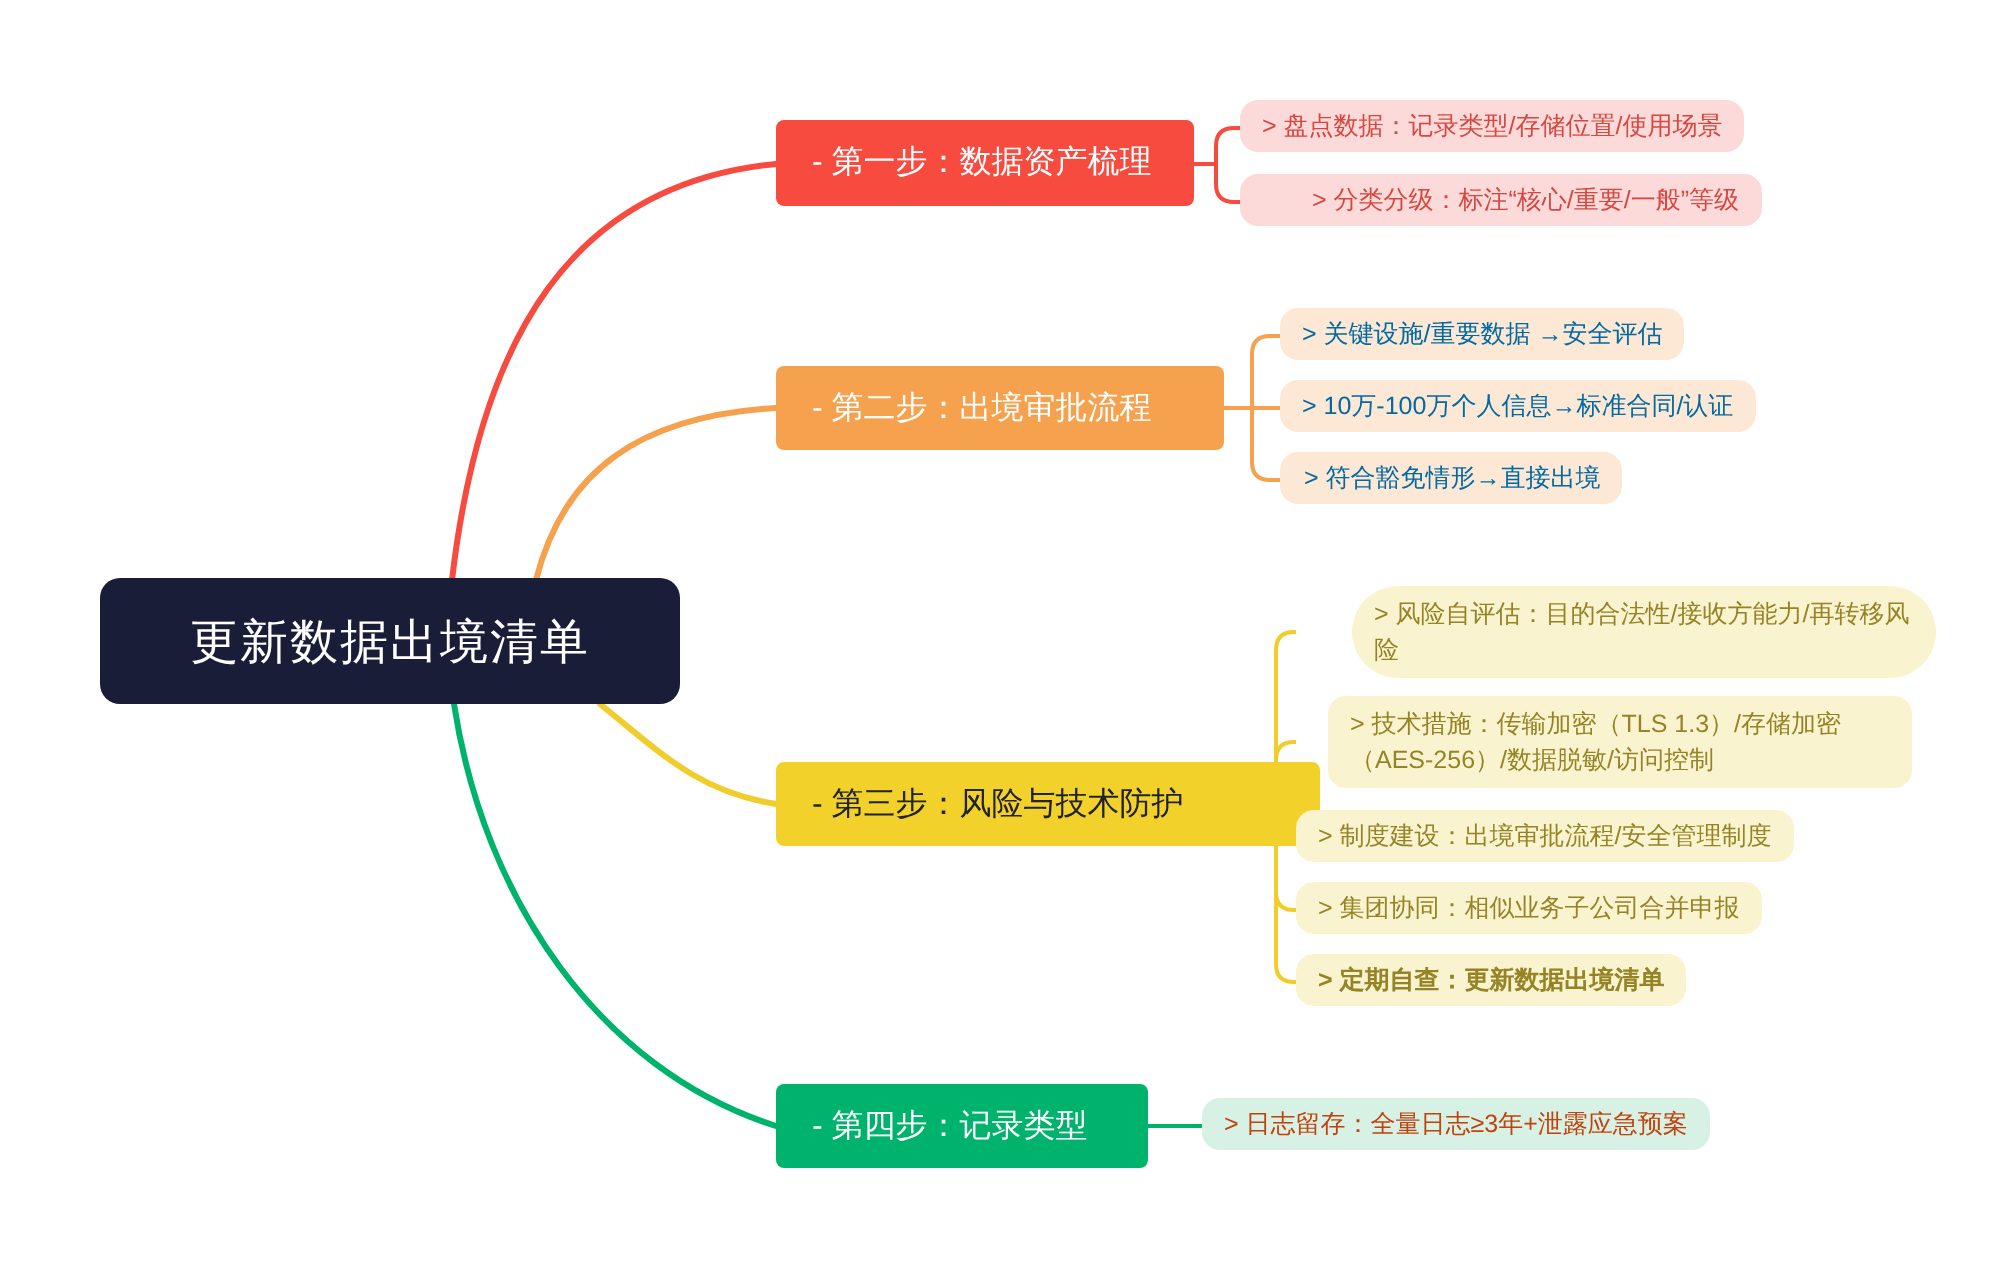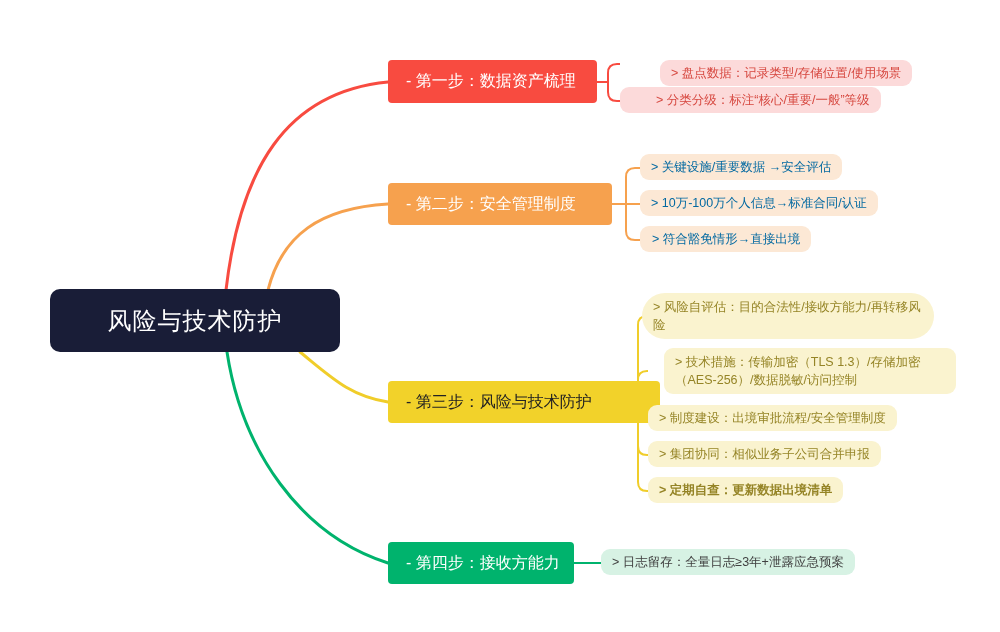--- a/index.html
+++ b/index.html
@@ -18,21 +18,21 @@
   .b2{left:388px;top:183px;width:224px;background:#f6a14e;}
   .b3{left:388px;top:381px;width:272px;background:#f2d22a;color:#222222;}
   .b4{left:388px;top:542px;width:186px;background:#00b36d;}
   .child{
     border-radius:9px;font-size:12.5px;line-height:1.45;padding:4px 11px;
     white-space:nowrap;align-items:center;
   }
   .c-red{background:#fcdada;color:#d6473f;}
   .c-orange{background:#fce8d5;color:#0369a1;}
   .c-yellow{background:#faf3cf;color:#958426;}
-  .c-green{background:#d7f2e4;color:#404040;align-items:center;}
+  .c-green{background:#d7f2e4;color:#c2410c;align-items:center;}
   .wrap2{white-space:normal;width:292px;height:46px;display:flex;}
 </style>
 </head>
 <body>
 
 <svg id="edges" viewBox="0 0 1000 632" fill="none">
 
   <path d="M 226,290 C 240,170 285,92 388,82" stroke="#f84b40" stroke-width="3" stroke-linecap="round"></path>
   <path d="M 268,290 C 282,235 320,208 388,204" stroke="#f6a14e" stroke-width="3" stroke-linecap="round"></path>
   <path d="M 300,352 C 332,378 350,396 388,402" stroke="#f0cd2a" stroke-width="3" stroke-linecap="round"></path>
@@ -51,63 +51,63 @@
   <path d="M 638,402 V 325 Q 638,316 647,316 H 648" stroke="#f0cd2a" stroke-width="2"></path>
   <path d="M 638,402 V 380 Q 638,371 647,371 H 648" stroke="#f0cd2a" stroke-width="2"></path>
   <path d="M 638,402 V 410 Q 638,419 647,419 H 648" stroke="#f0cd2a" stroke-width="2"></path>
   <path d="M 638,402 V 446 Q 638,455 647,455 H 648" stroke="#f0cd2a" stroke-width="2"></path>
   <path d="M 638,402 V 482 Q 638,491 647,491 H 648" stroke="#f0cd2a" stroke-width="2"></path>
 
   <path d="M 574,563 H 601" stroke="#00b36d" stroke-width="2"></path>
 </svg>
 
 <div class="node central">
-  <span>风险与技术防护</span>
+  <span>更新数据出境清单</span>
 </div>
 
 <div class="node branch b1">
   <span>- 第一步：数据资产梳理</span>
 </div>
-<div class="node child c-red" style="left:620px;top:60px;margin-left:40px;">
+<div class="node child c-red" style="left:620px;top:50px;">
   <span>&gt; 盘点数据：记录类型/存储位置/使用场景</span>
 </div>
 <div class="node child c-red" style="left:620px;top:87px;padding-left:36px;">
   <span>&gt; 分类分级：标注“核心/重要/一般”等级</span>
 </div>
 
 <div class="node branch b2">
-  <span>- 第二步：安全管理制度</span>
+  <span>- 第二步：出境审批流程</span>
 </div>
 <div class="node child c-orange" style="left:640px;top:154px;">
   <span>&gt; 关键设施/重要数据 →安全评估</span>
 </div>
 <div class="node child c-orange" style="left:640px;top:190px;align-items:center;">
   <span>&gt; 10万-100万个人信息→标准合同/认证</span>
 </div>
 <div class="node child c-orange" style="left:640px;top:226px;padding-left:12px;">
   <span>&gt; 符合豁免情形→直接出境</span>
 </div>
 
 <div class="node branch b3">
   <span>- 第三步：风险与技术防护</span>
 </div>
-<div class="node child c-yellow wrap2" style="left:642px;top:293px;border-radius:23px;">
+<div class="node child c-yellow wrap2" style="left:676px;top:293px;border-radius:23px;">
   <span>&gt; 风险自评估：目的合法性/接收方能力/再转移风险</span>
 </div>
 <div class="node child c-yellow wrap2" style="left:648px;top:348px;margin-left:16px;">
   <span>&gt; 技术措施：传输加密（TLS 1.3）/存储加密（AES-256）/数据脱敏/访问控制</span>
 </div>
 <div class="node child c-yellow" style="left:648px;top:405px;">
   <span>&gt; 制度建设：出境审批流程/安全管理制度</span>
 </div>
 <div class="node child c-yellow" style="left:648px;top:441px;justify-content:flex-end;">
   <span>&gt; 集团协同：相似业务子公司合并申报</span>
 </div>
 <div class="node child c-yellow" style="left:648px;top:477px;font-weight:bold;">
   <span>&gt; 定期自查：更新数据出境清单</span>
 </div>
 
 <div class="node branch b4">
-  <span>- 第四步：接收方能力</span>
+  <span>- 第四步：记录类型</span>
 </div>
 <div class="node child c-green" style="left:601px;top:549px;">
   <span>&gt; 日志留存：全量日志≥3年+泄露应急预案</span>
 </div>
 
 </body></html>

